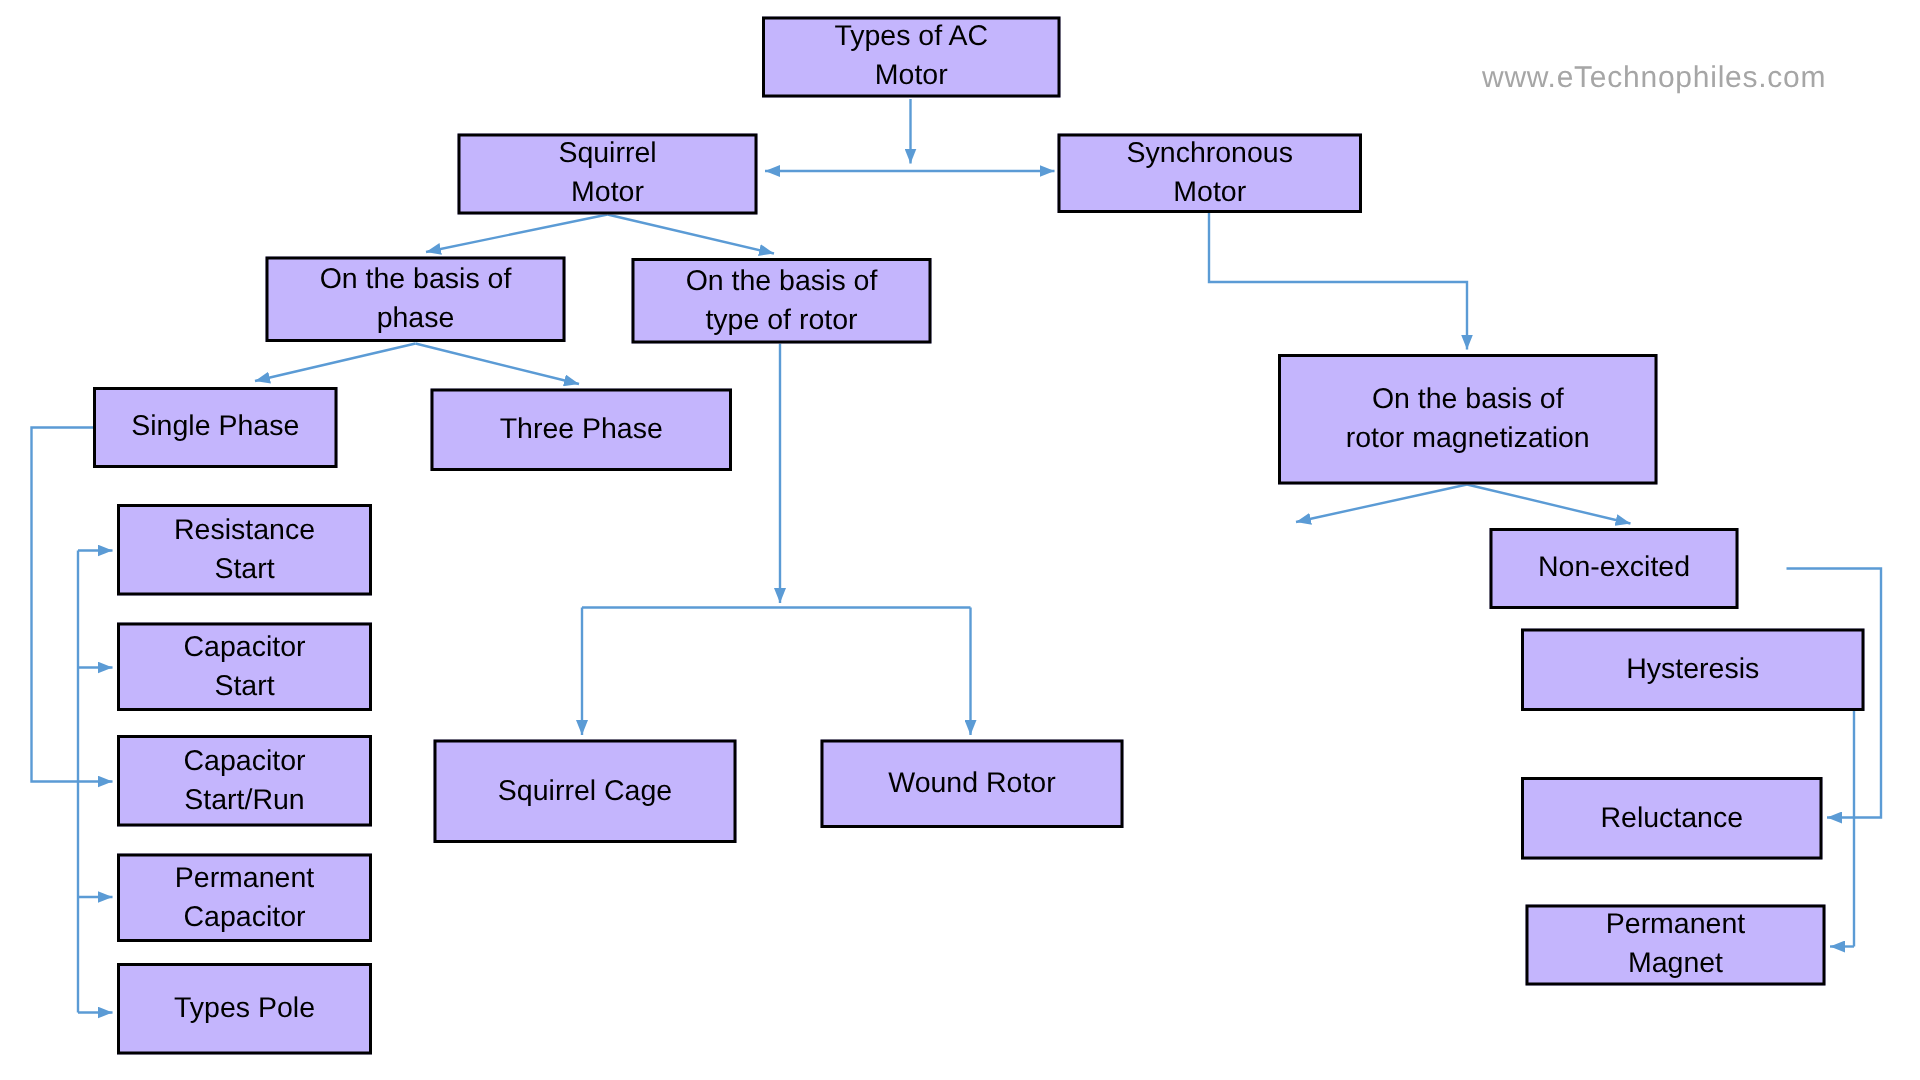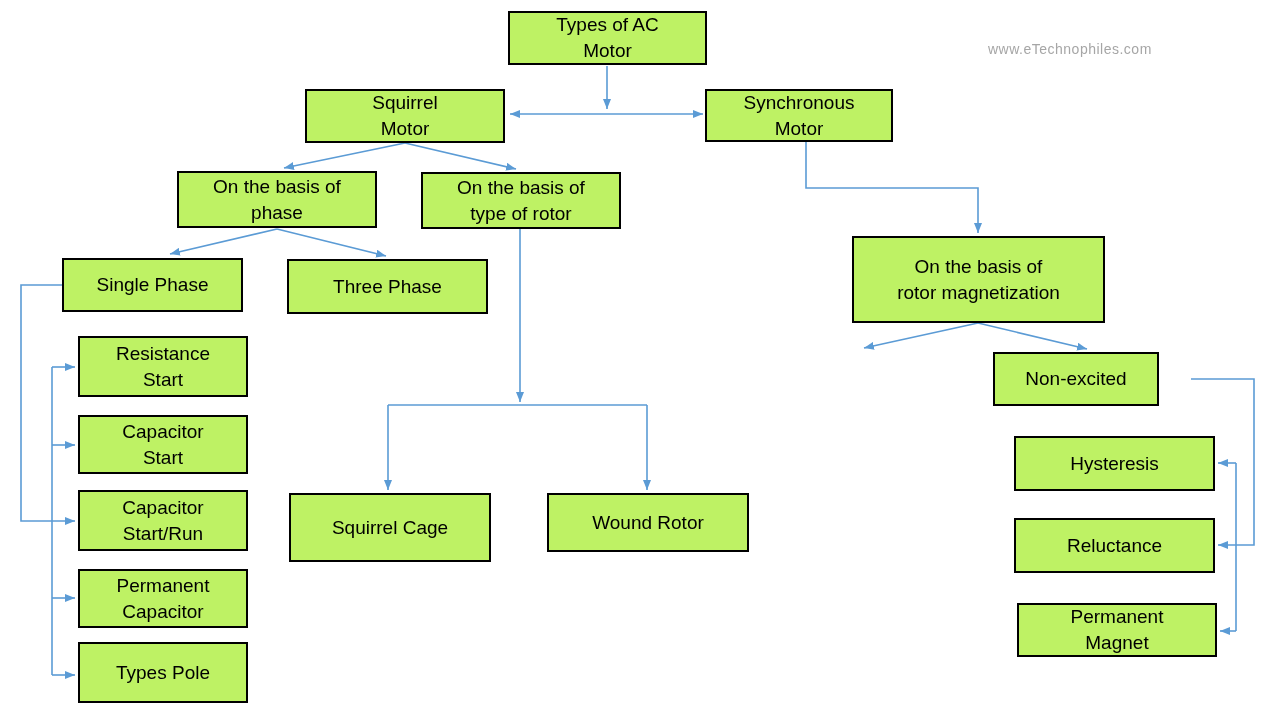--- a/index.html
+++ b/index.html
@@ -3,25 +3,25 @@
 <meta charset="utf-8">
 <style>
   html,body{margin:0;padding:0;background:#fff;}
   .stage{
     position:relative;width:1280px;height:720px;background:#fff;
     font-family:"Liberation Sans",sans-serif;overflow:hidden;
   }
   svg.connectors{position:absolute;left:0;top:0;width:1280px;height:720px;}
   .node{
     position:absolute;display:flex;align-items:center;justify-content:center;
-    text-align:center;border:2px solid #000;background:#bef264;color:#000;
+    text-align:center;border:2px solid #000;background:#c4b5fd;color:#000;
     font-size:19px;line-height:26px;white-space:pre-line;box-sizing:border-box;
   }
   .watermark{
-    position:absolute;left:988px;top:41px;font-size:14px;color:#A6A6A6;
+    position:absolute;left:988px;top:41px;font-size:20px;color:#A6A6A6;
     letter-spacing:0.5px;
   }
 </style>
 </head>
 <body>
 
 <div class="stage">
 
   <svg class="connectors" viewBox="0 0 1280 720" xmlns="http://www.w3.org/2000/svg">
     <defs>
@@ -65,30 +65,30 @@
   </svg>
 
   <div class="watermark">www.eTechnophiles.com</div>
 
   <div class="node" style="left:508px;top:11px;width:199px;height:54px">Types of AC
 Motor</div>
 
   <div class="node" style="left:305px;top:89px;width:200px;height:54px">Squirrel
 Motor</div>
 
-  <div class="node" style="left:705px;top:89px;width:188px;height:53px">Synchronous
+  <div class="node" style="left:705px;top:89px;width:203px;height:53px">Synchronous
 Motor</div>
 
   <div class="node" style="left:177px;top:171px;width:200px;height:57px">On the basis of
 phase</div>
 
   <div class="node" style="left:421px;top:172px;width:200px;height:57px">On the basis of
 type of rotor</div>
 
-  <div class="node" style="left:62px;top:258px;width:181px;height:54px">Single Phase</div>
+  <div class="node" style="left:62px;top:258px;width:163px;height:54px">Single Phase</div>
 
   <div class="node" style="left:287px;top:259px;width:201px;height:55px">Three Phase</div>
 
   <div class="node" style="left:78px;top:336px;width:170px;height:61px">Resistance
 Start</div>
 
   <div class="node" style="left:78px;top:415px;width:170px;height:59px">Capacitor
 Start</div>
 
   <div class="node" style="left:78px;top:490px;width:170px;height:61px">Capacitor
@@ -102,20 +102,20 @@
   <div class="node" style="left:289px;top:493px;width:202px;height:69px">Squirrel Cage</div>
 
   <div class="node" style="left:547px;top:493px;width:202px;height:59px">Wound Rotor</div>
 
   <div class="node" style="left:852px;top:236px;width:253px;height:87px">On the basis of
 rotor magnetization</div>
 
 
   <div class="node" style="left:993px;top:352px;width:166px;height:54px">Non-excited</div>
 
-  <div class="node" style="left:1014px;top:436px;width:201px;height:55px">Hysteresis</div>
+  <div class="node" style="left:1014px;top:419px;width:229px;height:55px">Hysteresis</div>
 
   <div class="node" style="left:1014px;top:518px;width:201px;height:55px">Reluctance</div>
 
   <div class="node" style="left:1017px;top:603px;width:200px;height:54px">Permanent
 Magnet</div>
 
 </div>
 
 </body></html>

